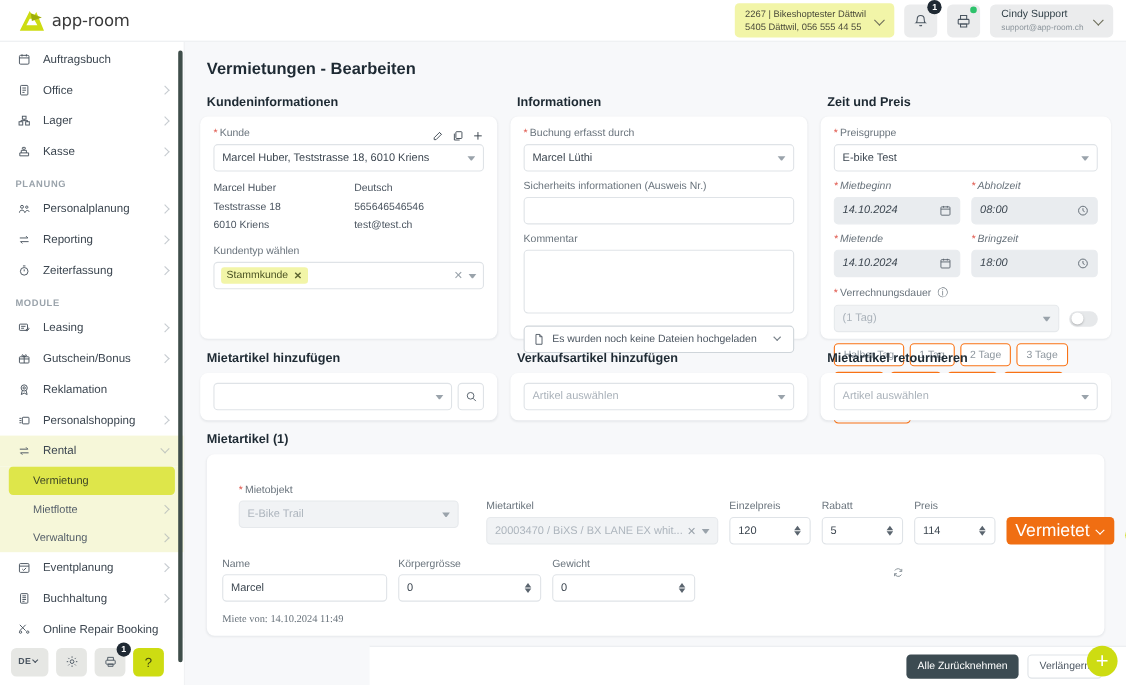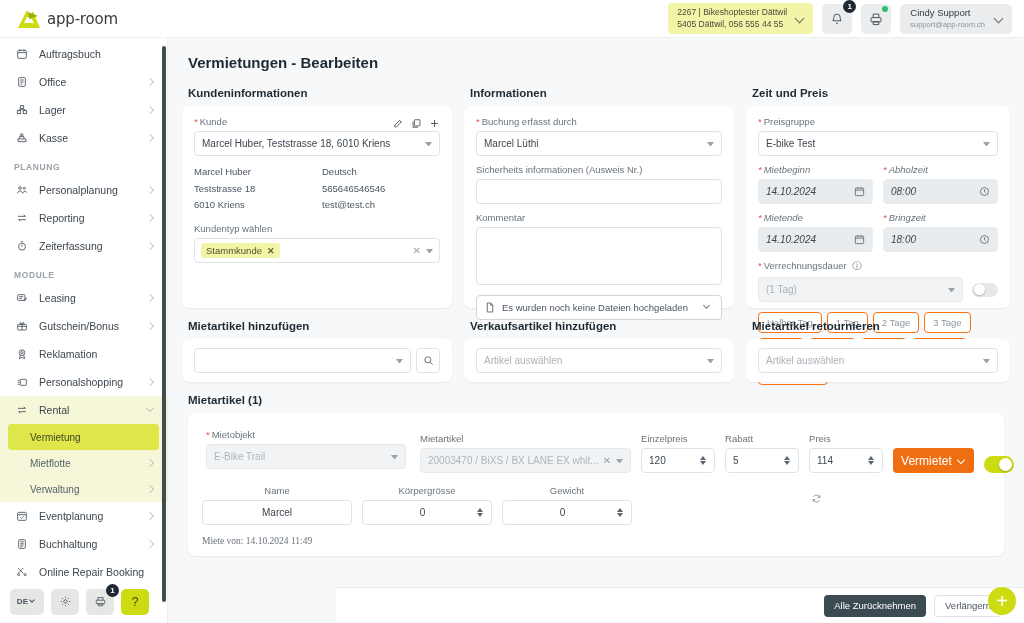--- a/index.html
+++ b/index.html
@@ -234,36 +234,36 @@
     flex: 0 0 24px; margin-left: 5px; cursor: pointer;
   }
 
   
   .item-card {
     background: #fff; border-radius: 7px; padding: 12px 14px 10px 14px;
     box-shadow: 0 1px 2px rgba(20,30,40,.07);
     margin-left: 6px; margin-right: 6px;
   }
   .item-row1 { display: flex; align-items: flex-end; gap: 10px; }
-  .item-row2 { display: flex; gap: 10px; margin-top: 12px; text-align: center; }
+  .item-row2 { display: flex; gap: 10px; margin-top: 12px; }
   .w-mietobjekt { flex: 0 0 200px; }
   .w-mietartikel { flex: 0 0 190px; }
   .w-num { flex: 0 0 74px; }
   .stepper-ctrl { display: flex; align-items: center; }
   .stepper {
     width: 9px; flex: 0 0 9px; display: flex; flex-direction: column;
     align-items: center; justify-content: center; gap: 1px; color: #5a646e;
   }
   .stepper i { display: block; width: 0; height: 0; }
   .stepper .up { border-left: 3.5px solid transparent; border-right: 3.5px solid transparent; border-bottom: 4px solid #5a646e; }
   .stepper .dn { border-left: 3.5px solid transparent; border-right: 3.5px solid transparent; border-top: 4px solid #5a646e; }
   .status-btn {
     background: #f06e12; color: #fff; border: none; border-radius: 4px;
     height: 25px; padding: 0 8px; display: flex; align-items: center; gap: 6px;
-    font-size: 12px; cursor: pointer; font-family: "Liberation Sans", sans-serif;
+    font-size: 16px; cursor: pointer; font-family: "Liberation Sans", sans-serif;
   }
   .status-caret { width: 8px; height: 8px; position: relative; }
   .status-caret::after {
     content: ""; position: absolute; left: 0; top: 0;
     width: 5px; height: 5px; border-right: 1.4px solid #fff; border-bottom: 1.4px solid #fff;
     transform: rotate(45deg);
   }
   .w-name { flex: 0 0 150px; }
   .w-body { flex: 0 0 130px; }
   .miete-von { font-size: 9.5px; color: #69737c; margin-top: 11px; font-family: Liberation Serif, serif; }
@@ -835,21 +835,21 @@
             </div>
           </div>
         </div>
       </div>
 
       <div>
         <div class="sec-title">Mietartikel (1)</div>
         <div class="item-card">
 
           <div class="item-row1">
-            <div class="fld w-mietobjekt" style="margin:4px">
+            <div class="fld w-mietobjekt" style="margin:15px">
               <span class="fld-label">
                 <span class="req">*</span><span>Mietobjekt</span>
               </span>
               <div class="ctrl disabled">
                 <span class="val">E-Bike Trail</span>
                 <span class="sel-caret"></span>
               </div>
             </div>
 
             <div class="fld w-mietartikel" style="margin:0">

